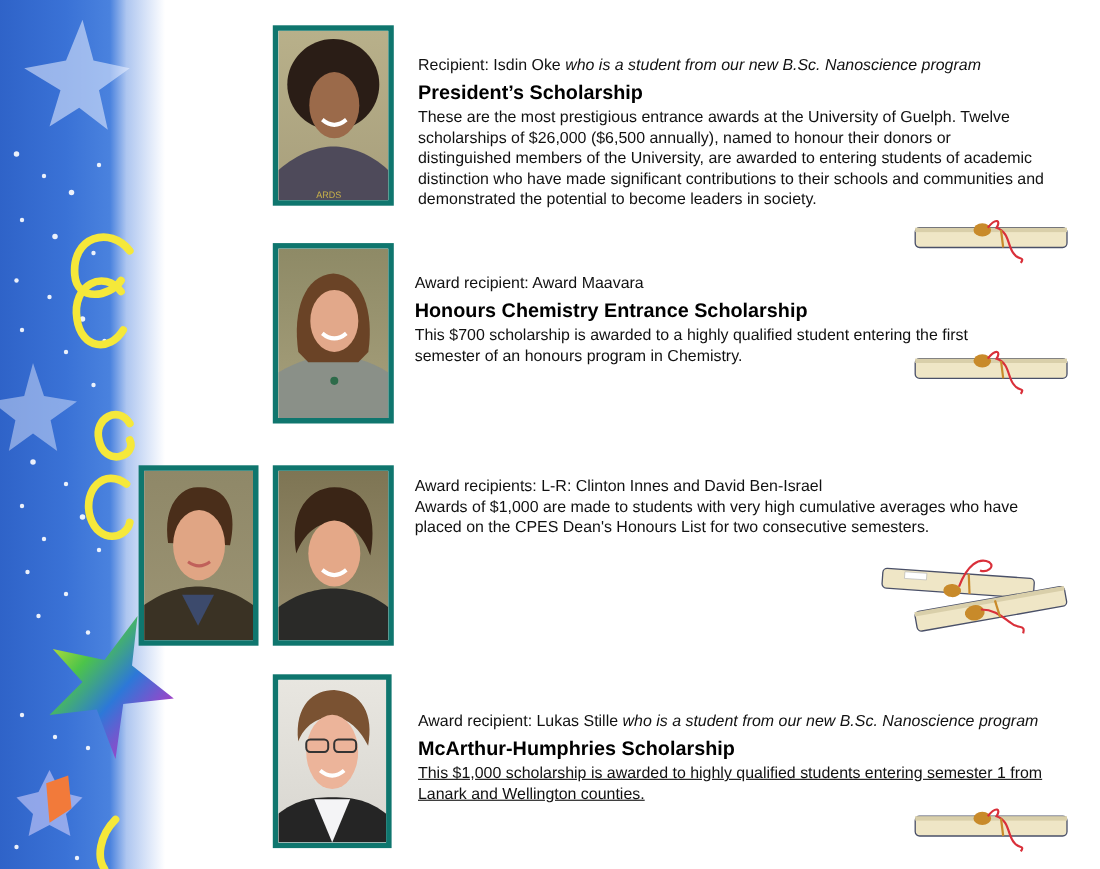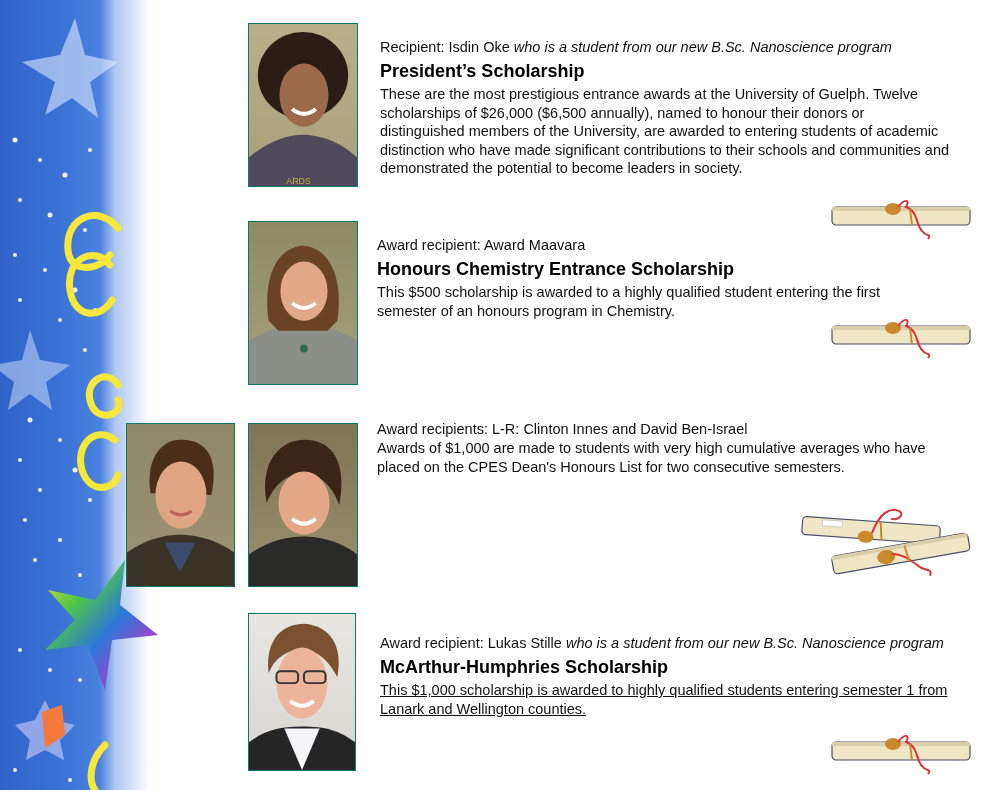--- a/index.html
+++ b/index.html
@@ -11,27 +11,27 @@
   }
   
   .band {
     position: absolute; left: 0; top: 0; width: 160px; height: 790px;
     background: linear-gradient(to right, #2f63c8 0px, #3a72d6 60px, #4a82de 100px, rgba(120,160,230,0.6) 115px, rgba(255,255,255,0) 150px);
     overflow: hidden;
   }
   .band svg { position: absolute; left: 0; top: 0; }
 
   .photo {
-    position: absolute; border: 1px solid #0f766e;
+    position: absolute; border: 5px solid #0f766e;
     box-sizing: border-box; overflow: hidden;
   }
   .photo .bg { position: absolute; inset: 0; }
   .photo svg { position: absolute; left: 0; top: 0; width: 100%; height: 100%; }
 
-  .entry { position: absolute; }
+  .entry { position: absolute; margin-top: 13px; }
   .recipient { font-size: 14.5px; line-height: 19px; color: #111; }
   .recipient em { font-style: italic; }
   .title { font-size: 18px; font-weight: bold; line-height: 27px; color: #000; margin-top: 1px; }
   .desc { font-size: 14.5px; line-height: 18.5px; color: #111; }
 
   .diploma { position: absolute; }
 </style>
 </head>
 <body>
 
@@ -128,21 +128,21 @@
     <path d="M0,164 L0,120 C20,108 40,104 55,104 C70,104 92,108 110,120 L110,164 Z" fill="#8a9088"></path>
     <path d="M20,100 C14,60 26,26 55,24 C84,26 96,60 90,100 L80,110 L30,110 Z" fill="#6a4326"></path>
     <ellipse cx="56" cy="70" rx="24" ry="30" fill="#e2a88a"></ellipse>
     <path d="M44,82 Q56,92 68,82" stroke="#fff" stroke-width="4" fill="none"></path>
     <circle cx="56" cy="128" r="4" fill="#2e6b4a"></circle>
   </svg>
 </div>
 <div class="entry" style="left:377px; top:236px; width:580px;">
   <div class="recipient"><span>Award recipient:  Award Maavara</span></div>
   <div class="title">Honours Chemistry Entrance Scholarship</div>
-  <div class="desc" style="width:560px;">This $500 scholarship is awarded to a highly qualified student entering the first semester of an honours program in Chemistry.</div>
+  <div class="desc" style="width:560px;">This $700 scholarship is awarded to a highly qualified student entering the first semester of an honours program in Chemistry.</div>
 </div>
 <svg class="diploma" style="left:828px; top:314px;" width="146" height="48" viewBox="0 0 146 48">
   <rect x="4" y="12" width="138" height="18" rx="4" fill="#efe6c6" stroke="#4a5068" stroke-width="1.2"></rect>
   <rect x="4" y="12" width="138" height="4" fill="#d9cfaa"></rect>
   <ellipse cx="65" cy="14" rx="8" ry="6" fill="#c88a2a"></ellipse>
   <path d="M70,12 C78,2 82,6 78,12 C90,16 88,30 94,36 C98,42 104,38 100,44" stroke="#d9303a" stroke-width="2" fill="none"></path>
   <path d="M82,14 L84,30" stroke="#c88a2a" stroke-width="2"></path>
 </svg>
 
 <div class="photo" style="left:126px; top:423px; width:109px; height:164px;">

